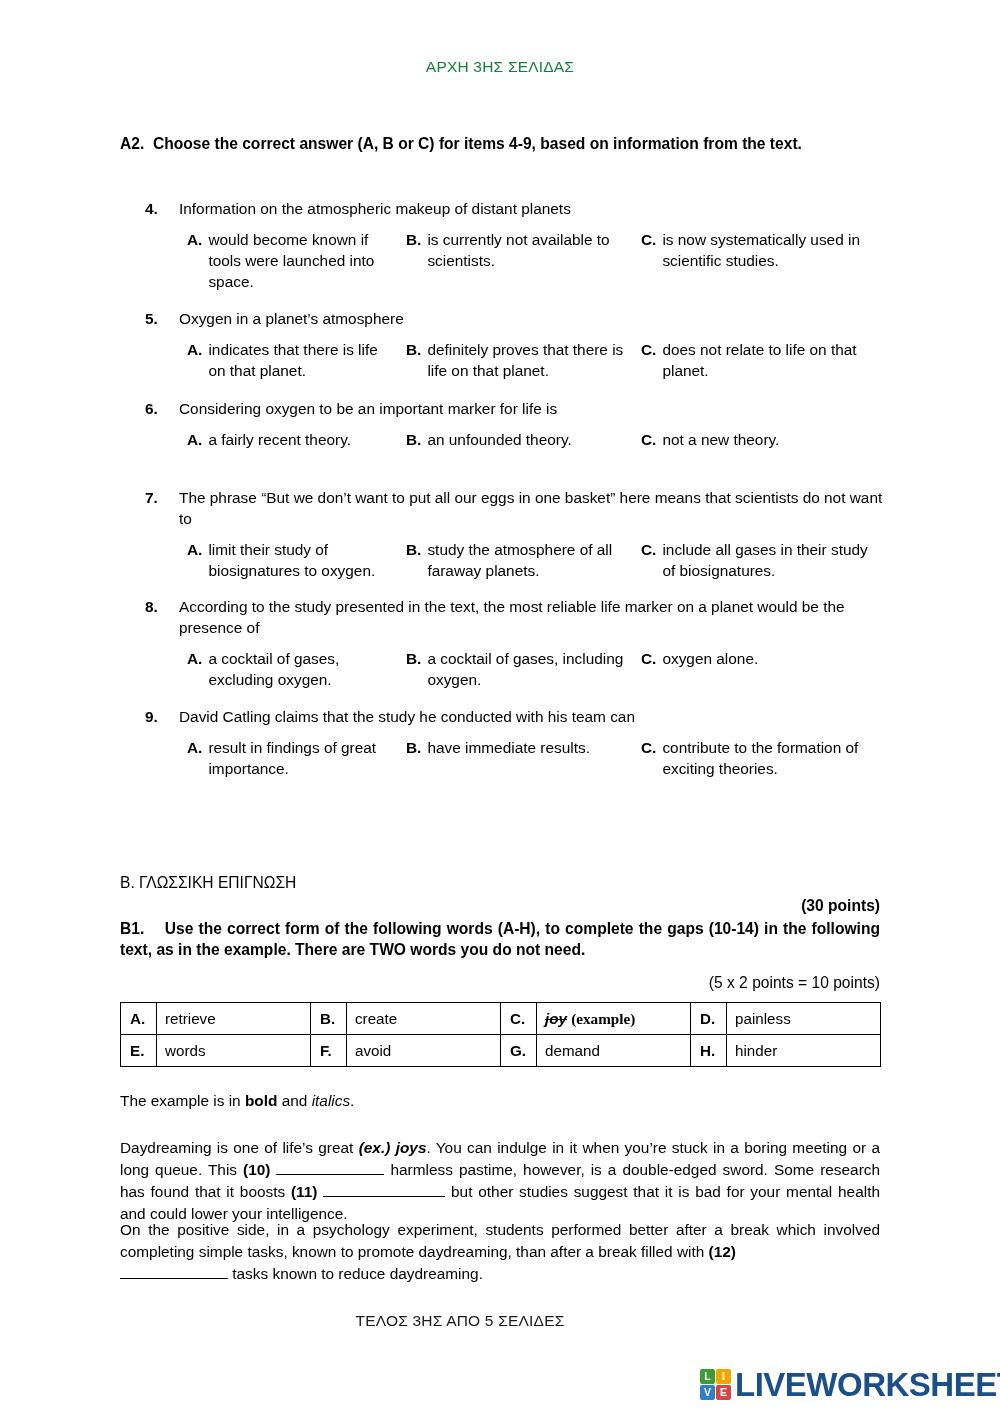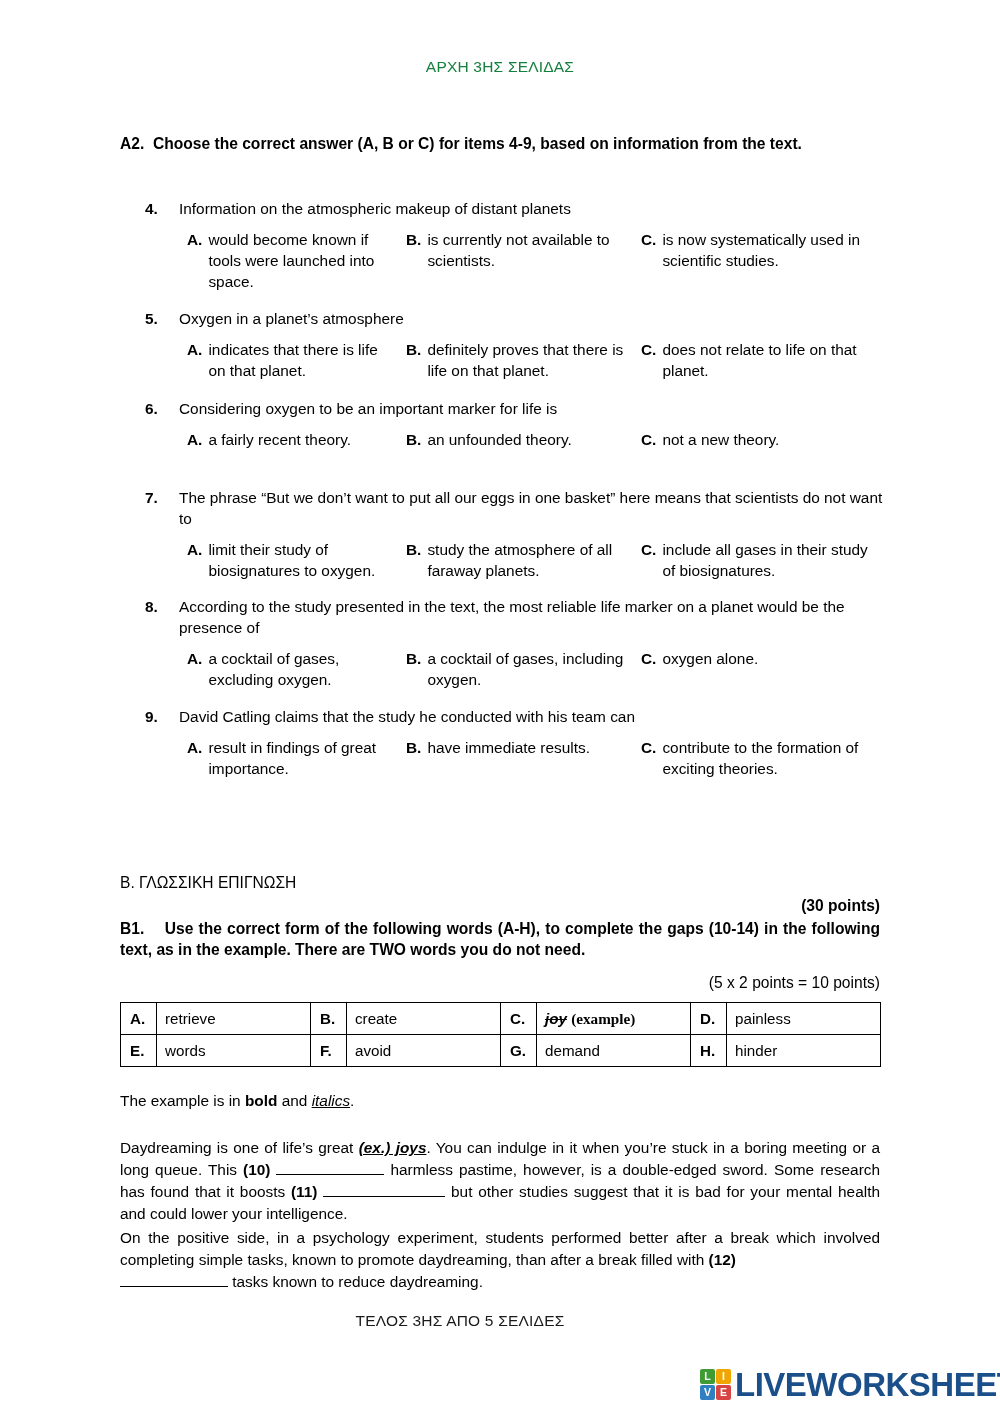--- a/index.html
+++ b/index.html
@@ -154,21 +154,21 @@
   
   .prose {
     position: absolute;
     left: 120px;
     width: 760px;
     font-size: 15.4px;
     line-height: 1.42;
     text-align: justify;
   }
   .prose b { font-weight: bold; }
-  .prose i { font-style: italic; text-decoration: underline; }
+  .prose i { font-style: italic; }
   .gap {
     display: inline-block;
     border-bottom: 1.6px solid #000;
     vertical-align: baseline;
   }
   .gap-10 { width: 108px; }
   .gap-11 { width: 122px; }
   .gap-12 { width: 108px; }
 
   
@@ -379,21 +379,21 @@
   </table>
 
   <div class="prose" style="top:1090px; text-align:left;">
     <span>The example is in </span><b>bold</b><span> and </span><i>italics</i><span>.</span>
   </div>
 
   <div class="prose" style="top:1137px;">
     <span>Daydreaming is one of life’s great </span><b><i>(ex.) joys</i></b><span>. You can indulge in it when you’re stuck in a boring meeting or a long queue. This </span><b>(10)</b> <span class="gap gap-10"></span><span> harmless pastime, however, is a double-edged sword. Some research has found that it boosts </span> <b>(11)</b> <span class="gap gap-11"></span><span> but other studies suggest that it is bad for your mental health and could lower your intelligence.</span>
   </div>
 
-  <div class="prose" style="top:1219px;margin-top:8px;">
+  <div class="prose" style="top:1219px;">
     <span>On the positive side, in a psychology experiment, students performed better after a break which involved completing simple tasks, known to promote daydreaming, than after a break filled with </span><b>(12)</b><br><span class="gap gap-12"></span><span> tasks known to reduce daydreaming.</span>
   </div>
 
   <div class="doc-footer">ΤΕΛΟΣ 3ΗΣ ΑΠΟ 5 ΣΕΛΙΔΕΣ</div>
 
   <div class="lw-logo">
     <div class="lw-tiles">
       <div class="lw-tile lw-t1">L</div>
       <div class="lw-tile lw-t2">I</div>
       <div class="lw-tile lw-t3">V</div>

